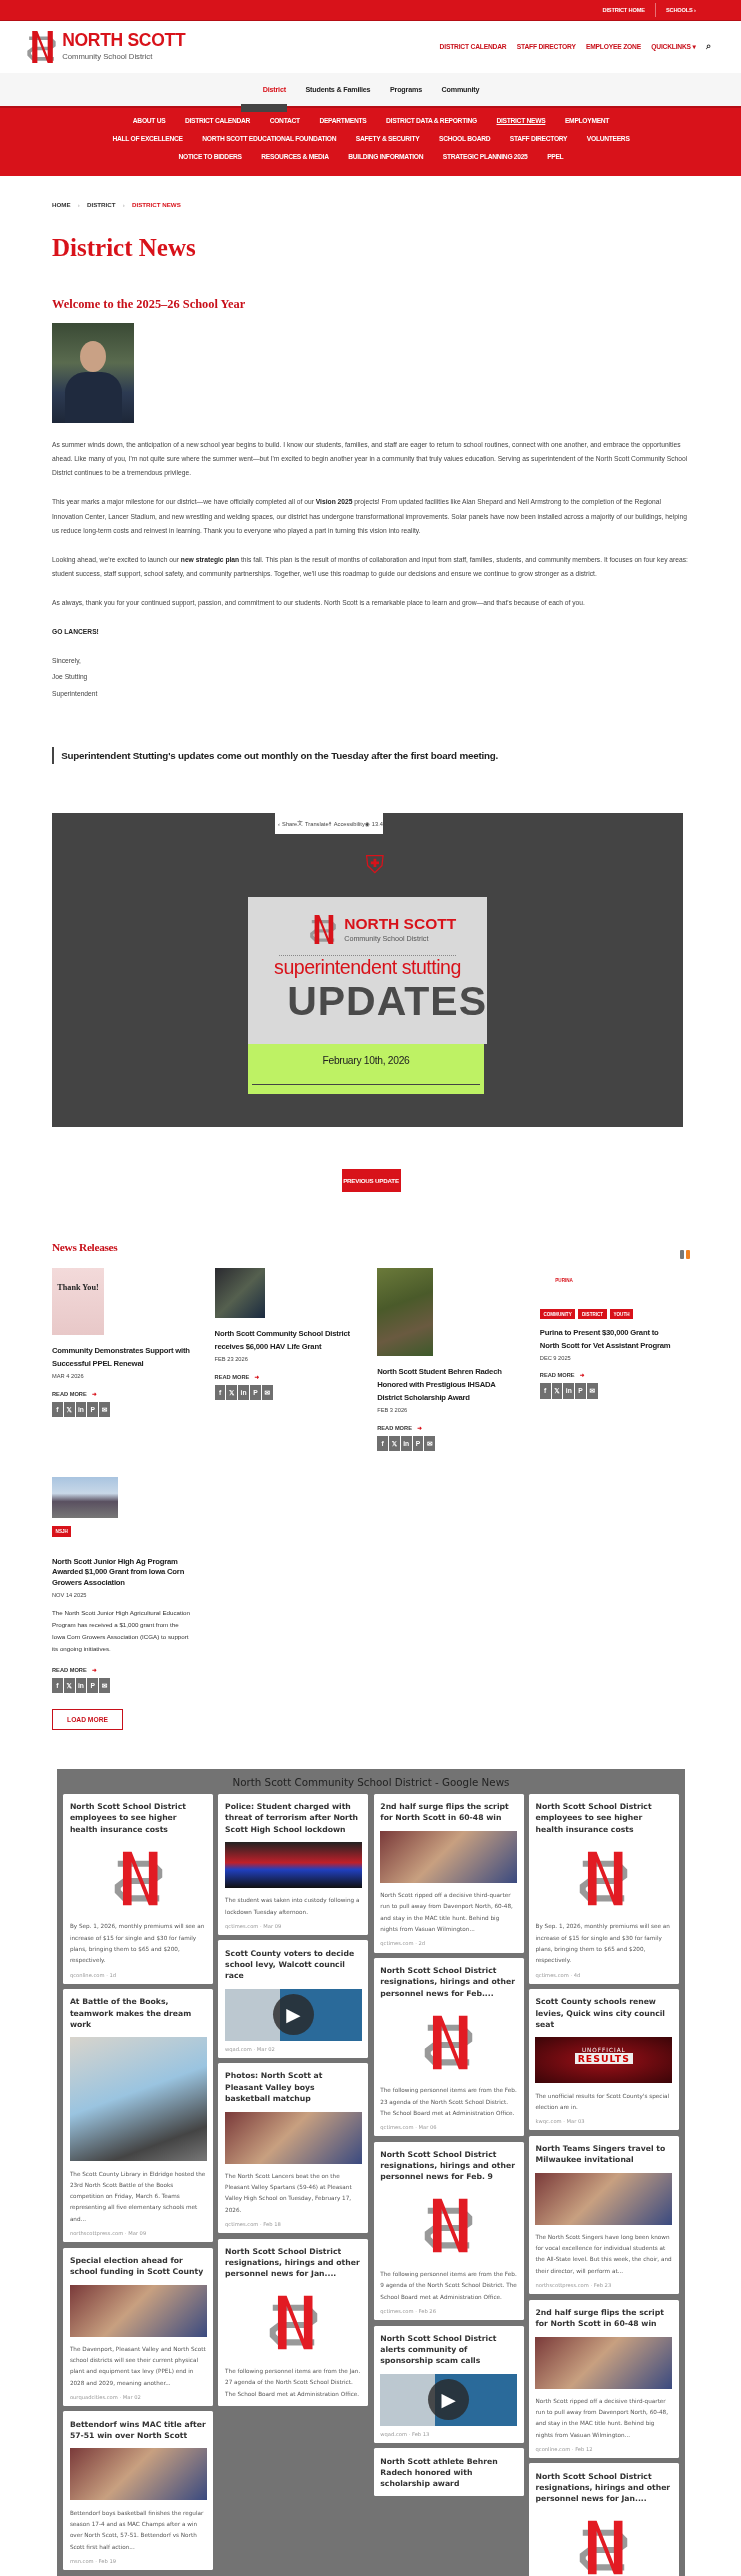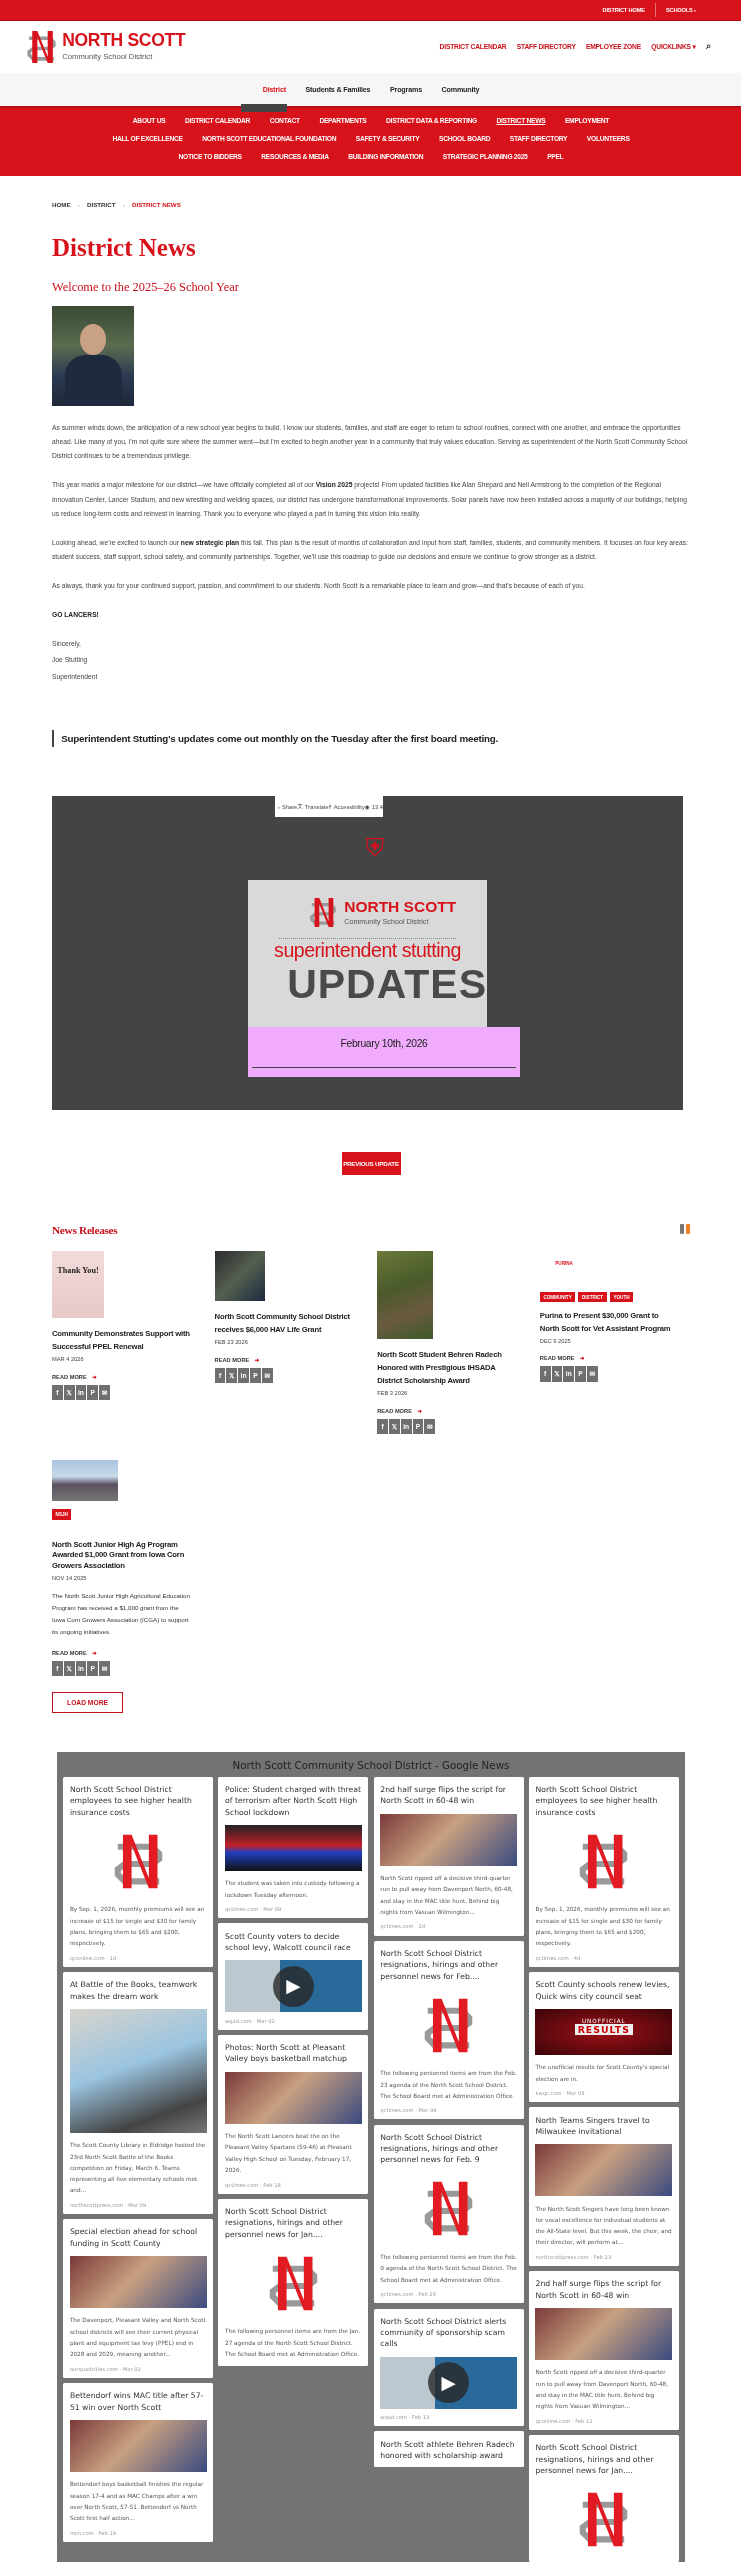--- a/index.html
+++ b/index.html
@@ -22,46 +22,46 @@
 .subnav{background:#d8121a;border-top:2.1px solid #b50e15;padding:9.3px 0 4.1px;position:relative}
 .subnav .tab{position:absolute;top:-4.1px;left:241px;width:46px;height:8.2px;background:#444}
 .subnav .row{display:flex;justify-content:center;gap:19.6px;margin-bottom:11.3px}
 .subnav a{color:#fff;font-size:6.7px;font-weight:bold;letter-spacing:-0.3px}
 .subnav a.active{text-decoration:underline}
 .content{padding:0 52px}
 .breadcrumb{margin-top:25px;display:flex;gap:7.2px;font-size:6.2px;font-weight:bold}
 .breadcrumb span.sep{color:#bbb}
 .breadcrumb .current{color:#d8121a}
 h1.page-title{font-family:"Liberation Serif",serif;color:#d8121a;font-size:25px;margin-top:26px;font-weight:bold}
-h2.section-title{font-family:"Liberation Serif",serif;color:#c8101a;font-size:12.4px;margin-top:18px;font-weight:normal}
+h2.section-title{font-family:"Liberation Serif",serif;color:#c8101a;font-size:12.4px;margin-top:35px;font-weight:bold}
 .photo{width:82px;height:100px;margin-top:11.3px;background:linear-gradient(180deg,#3a4a35 0%,#5a6b4f 40%,#2c3a52 70%,#1d2738 100%);position:relative;overflow:hidden}
 .photo .face{position:absolute;left:28px;top:18px;width:26px;height:31px;border-radius:50%;background:#c9a185}
 .photo .body{position:absolute;left:13px;top:49px;width:57px;height:57px;border-radius:20.6px 20.6px 0 0;background:#1f2a3e}
 .letter p{font-size:6.7px;line-height:14.4px;color:#444;margin-top:14.4px}
 .letter p.tight{margin-top:2.1px}
 .letter b{color:#222}
 .callout{margin-top:46px;border-left:2.6px solid #444;padding-left:7.2px;font-size:9.8px;font-weight:bold;color:#222;letter-spacing:-0.2px;height:17.5px;line-height:17.5px}
 .update-frame{margin-top:49px;width:631px;height:314px;background:#444;position:relative}
 .share-strip{position:absolute;left:223px;top:0;width:108px;height:20.6px;background:#fff;display:flex;align-items:center;justify-content:space-around;font-size:5.7px;color:#444;padding:0 3.1px}
 .share-strip span{display:flex;align-items:center;gap:2.1px}
 .update-img{position:absolute;left:196px;top:31px;width:239px;height:258px}
 .update-img .helmet{position:absolute;left:116px;top:4.1px;width:21.6px;height:30px;color:#d8121a;font-size:25px;line-height:30px;text-align:center}
 .update-img .card{position:absolute;left:0;top:53px;width:239px;height:147px;background:#d9d9d9}
 .update-img .card .ns{position:absolute;left:61px;top:12.4px;display:flex;align-items:center;gap:7.2px}
 .update-img .card .nsmark{width:28px;height:39px;position:relative}
 .update-img .card .t1{color:#d8121a;font-size:15.5px;font-weight:bold;line-height:1}
 .update-img .card .t2{color:#555;font-size:7.2px;margin-top:2.1px}
 .update-img .card .dots{position:absolute;left:31px;right:31px;top:58px;border-top:1px dotted #888}
 .update-img .card .sup{position:absolute;left:0;right:0;top:59px;text-align:center;color:#d8121a;font-size:19.6px;letter-spacing:-0.5px}
 .update-img .card .upd{position:absolute;left:0;right:0;top:81px;text-align:right;color:#4a4a4a;font-size:41px;font-weight:bold;letter-spacing:1px}
-.update-img .white{position:absolute;left:0;top:200px;width:272px;height:50px;background:#f0abfc}
+.update-img .white{position:absolute;left:0;top:200px;width:236px;height:50px;background:#bef264}
 .update-img .white .date{text-align:center;font-size:10.3px;color:#222;margin-top:10.3px;letter-spacing:-0.3px}
 .update-img .white .rule{position:absolute;left:4.1px;right:4.1px;bottom:9.3px;border-top:1px solid #444}
 .prev-btn{display:block;margin:42px auto 0;width:59px;height:23px;background:#d8121a;color:#fff;font-size:6.2px;font-weight:bold;border:none;letter-spacing:-0.2px;font-family:"Liberation Sans",sans-serif}
-.nr-head{display:flex;justify-content:space-between;align-items:flex-start;margin-top:49px}
+.nr-head{display:flex;justify-content:space-between;align-items:center;margin-top:49px}
 .nr-head h2{font-family:"Liberation Serif",serif;color:#c8101a;font-size:11.3px;letter-spacing:-0.3px}
 .nr-icons{display:flex;gap:2.1px;margin-bottom:-14.4px}
 .nr-icons span{width:4.1px;height:9.3px;display:block;border-radius:1px}
 .releases{display:grid;grid-template-columns:repeat(4,1fr);gap:0 12.4px;margin-top:14.4px}
 .rel{padding-right:10.3px}
 .rel .thumb{width:67px;background:#ccc;position:relative;overflow:hidden}
 .rel h3{font-size:7.7px;color:#222;line-height:13px;margin-top:9.3px;letter-spacing:-0.2px}
 .rel .date{font-size:5.7px;color:#444;margin-top:3.1px}
 .rel .excerpt{font-size:6.2px;color:#333;line-height:12px;margin-top:9.3px}
 .rel .more{font-size:5.7px;font-weight:bold;color:#333;margin-top:11.3px;display:flex;gap:5.2px}
@@ -69,21 +69,21 @@
 .socials{display:flex;gap:1px;margin-top:5.2px}
 .socials span{width:10.8px;height:15.5px;background:#6f6f6f;color:#fff;font-size:6.7px;display:flex;align-items:center;justify-content:center;font-weight:bold}
 .tags{display:flex;gap:3.1px;margin-top:15.5px}
 .tags span{background:#d8121a;color:#fff;font-size:4.6px;font-weight:bold;padding:2.6px 3.6px}
 .load-more{margin-top:15.5px;width:71px;height:21.6px;border:1px solid #c8101a;background:#fff;color:#c8101a;font-weight:bold;font-size:6.7px;font-family:"Liberation Sans",sans-serif}
 .gnews{margin:39px 57px 0;background:#737373;padding:6.2px 6.2px 0}
 .gnews h2{font-family:"DejaVu Sans",sans-serif;font-weight:normal;text-align:center;font-size:10.3px;color:#222;margin-bottom:6.2px}
 .gcols{display:grid;grid-template-columns:repeat(4,1fr);gap:5.2px}
 .gcol{display:flex;flex-direction:column;gap:5.2px}
 .gcard{background:#fff;border-radius:1.5px;padding:7.2px 6.7px 6.2px}
-.gcard h3{font-family:"DejaVu Sans",sans-serif;font-size:7.7px;line-height:11.3px;color:#333;font-weight:normal}
+.gcard h3{font-family:"DejaVu Sans",sans-serif;font-size:7.7px;line-height:11.3px;color:#333;font-weight:bold}
 .gcard .gimg{margin-top:7.2px;width:100%;position:relative;overflow:hidden}
 .gcard p{font-family:"DejaVu Sans",sans-serif;font-size:5.7px;color:#555;line-height:11.3px;margin-top:7.2px}
 .gcard .src{font-family:"DejaVu Sans",sans-serif;font-size:5.2px;color:#999;margin-top:5.2px}
 .nsbig{background:#fff;display:flex;align-items:center;justify-content:center}
 .play{position:absolute;left:50%;top:50%;width:41px;height:41px;margin:-20.6px 0 0 -20.6px;border-radius:50%;background:rgba(40,40,40,.8);color:#fff;font-size:18.5px;display:flex;align-items:center;justify-content:center}
 .footer{margin-top:14.4px;background:#d8121a;border-top:2.1px solid #b50e15;padding:26px 52px 36px;color:#fff;position:relative}
 </style>
 </head>
 <body>
 

